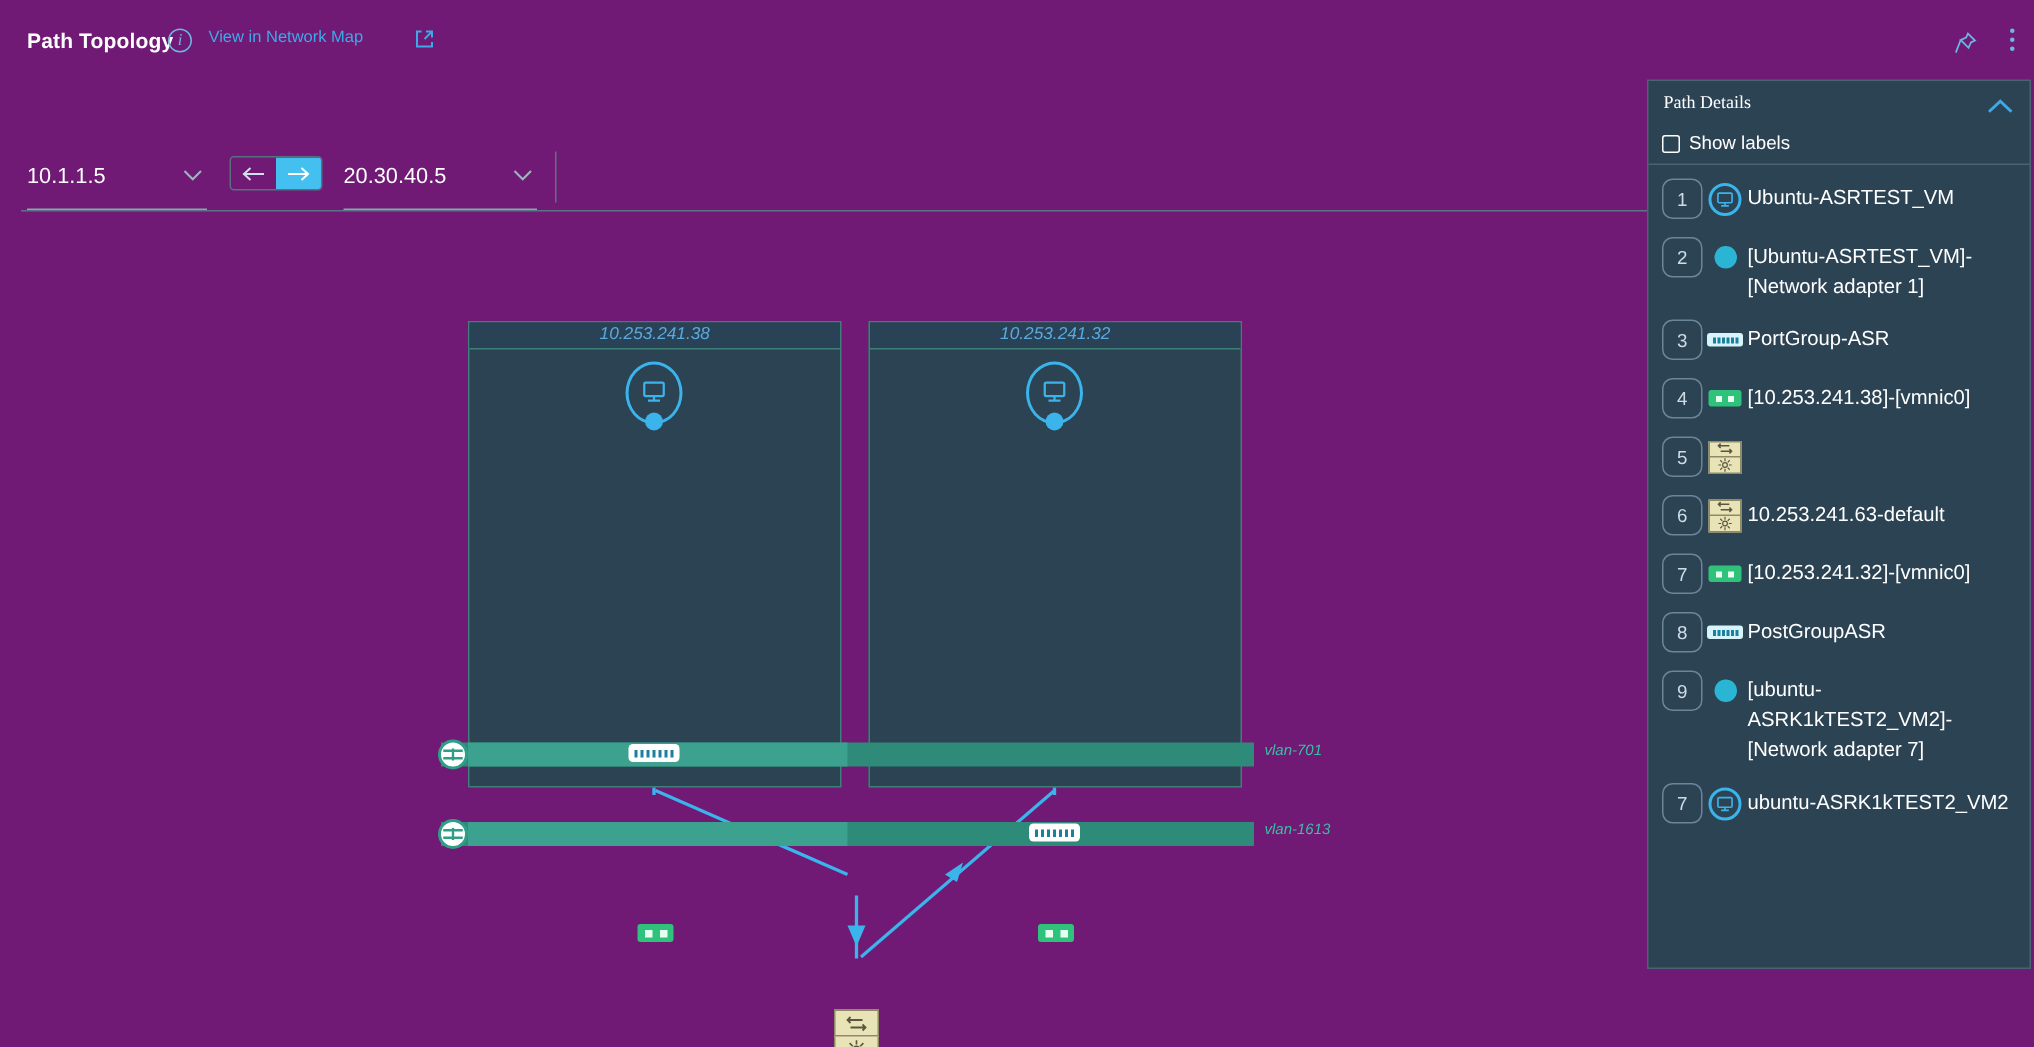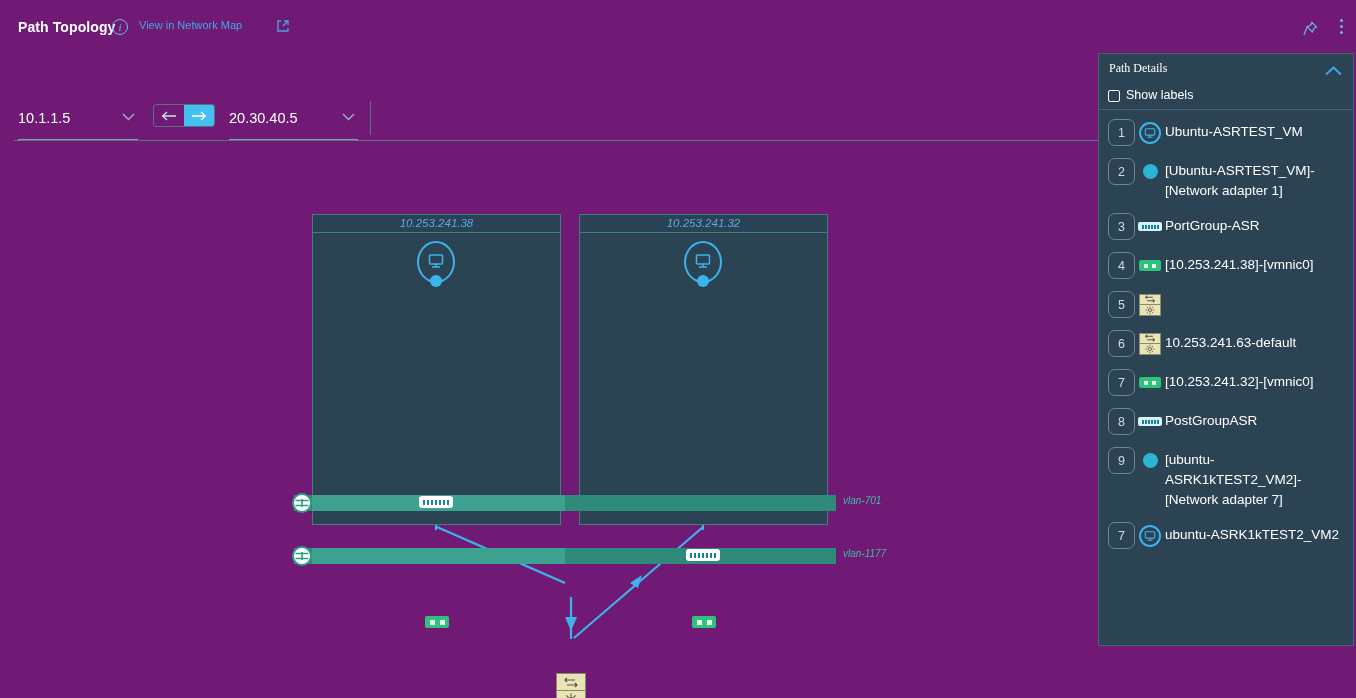--- a/index.html
+++ b/index.html
@@ -271,21 +271,21 @@
 
     <div class="vlanband" id="band-1177">
         <div class="hi"></div>
       </div>
     <div class="vlanknob" id="knob-1177">
       <svg width="16" height="16" viewBox="0 0 16 16">
         <circle cx="8" cy="8" r="7" fill="#ffffff"></circle>
         <path d="M1.5 5.5 H14.5 M1.5 10.5 H14.5 M8 4 V12" stroke="#2f9e86" stroke-width="1.6"></path>
       </svg>
     </div>
-    <div class="vlanlabel" id="lbl-1177">vlan-1177</div>
+    <div class="vlanlabel" id="lbl-1177">vlan-1613</div>
 
     <div class="pgicon" id="pg-a">
         <b></b>
         <b></b>
         <b></b>
         <b></b>
         <b></b>
         <b></b>
         <b></b>
       </div>

